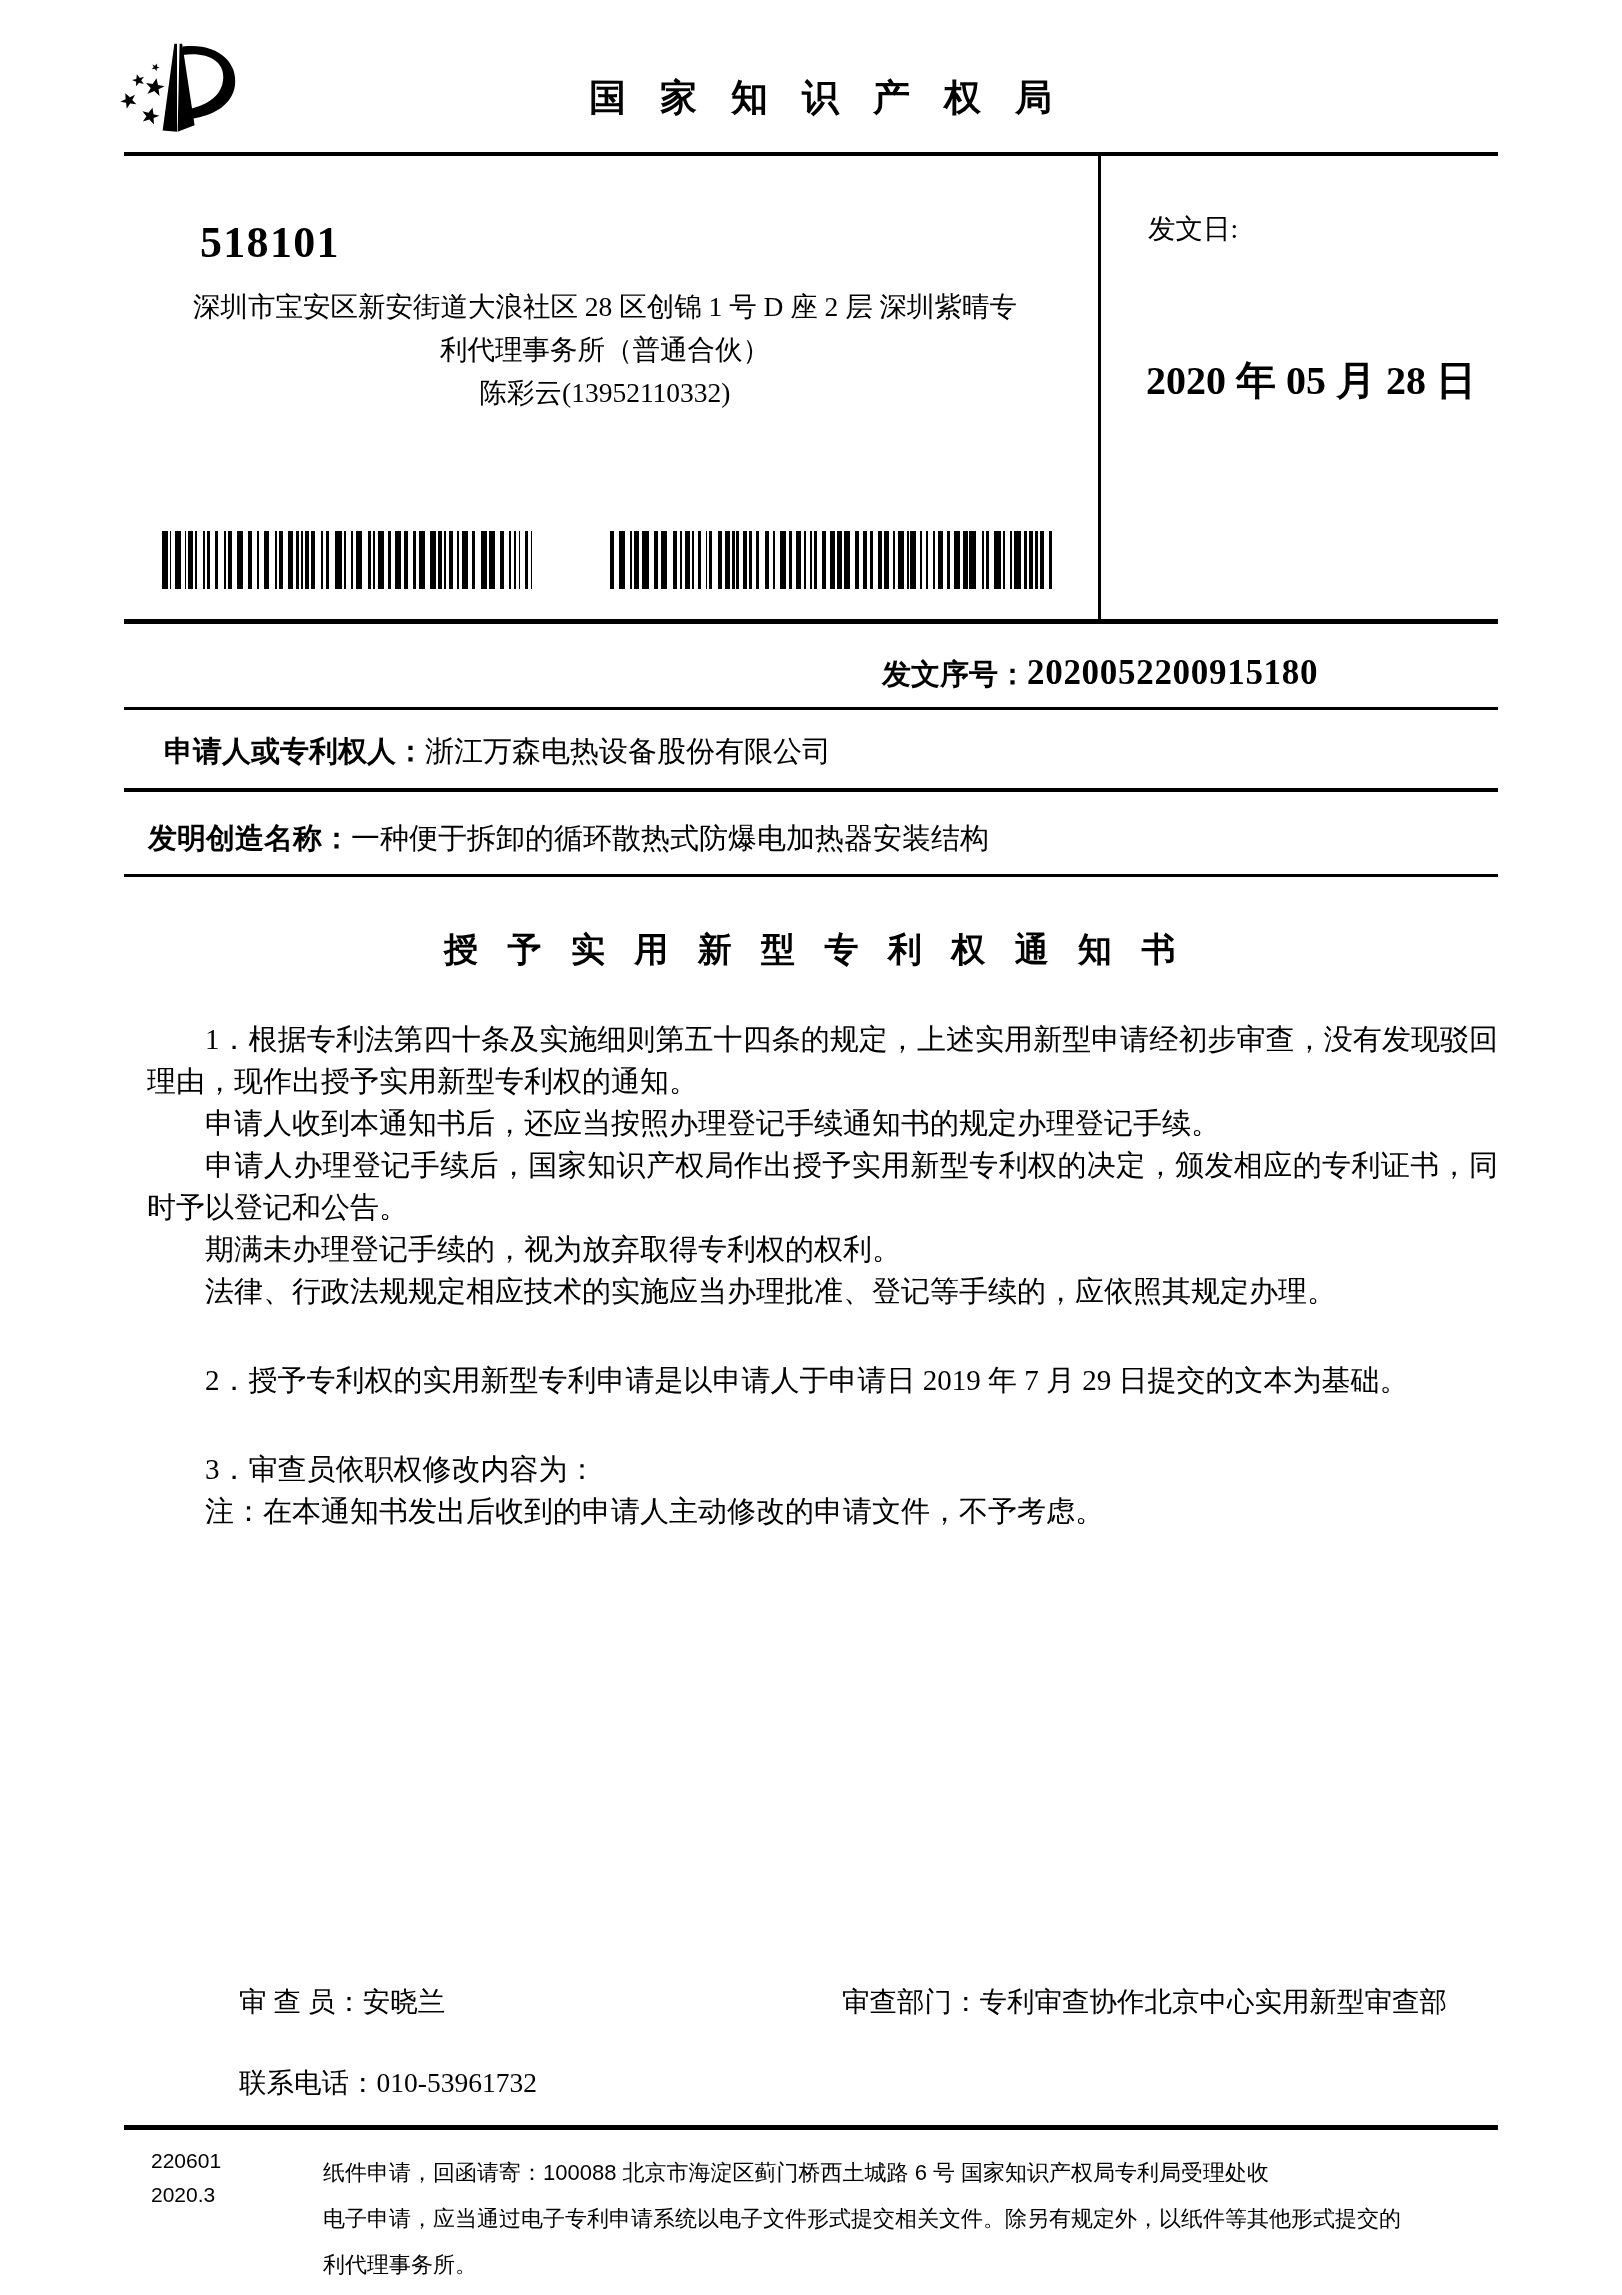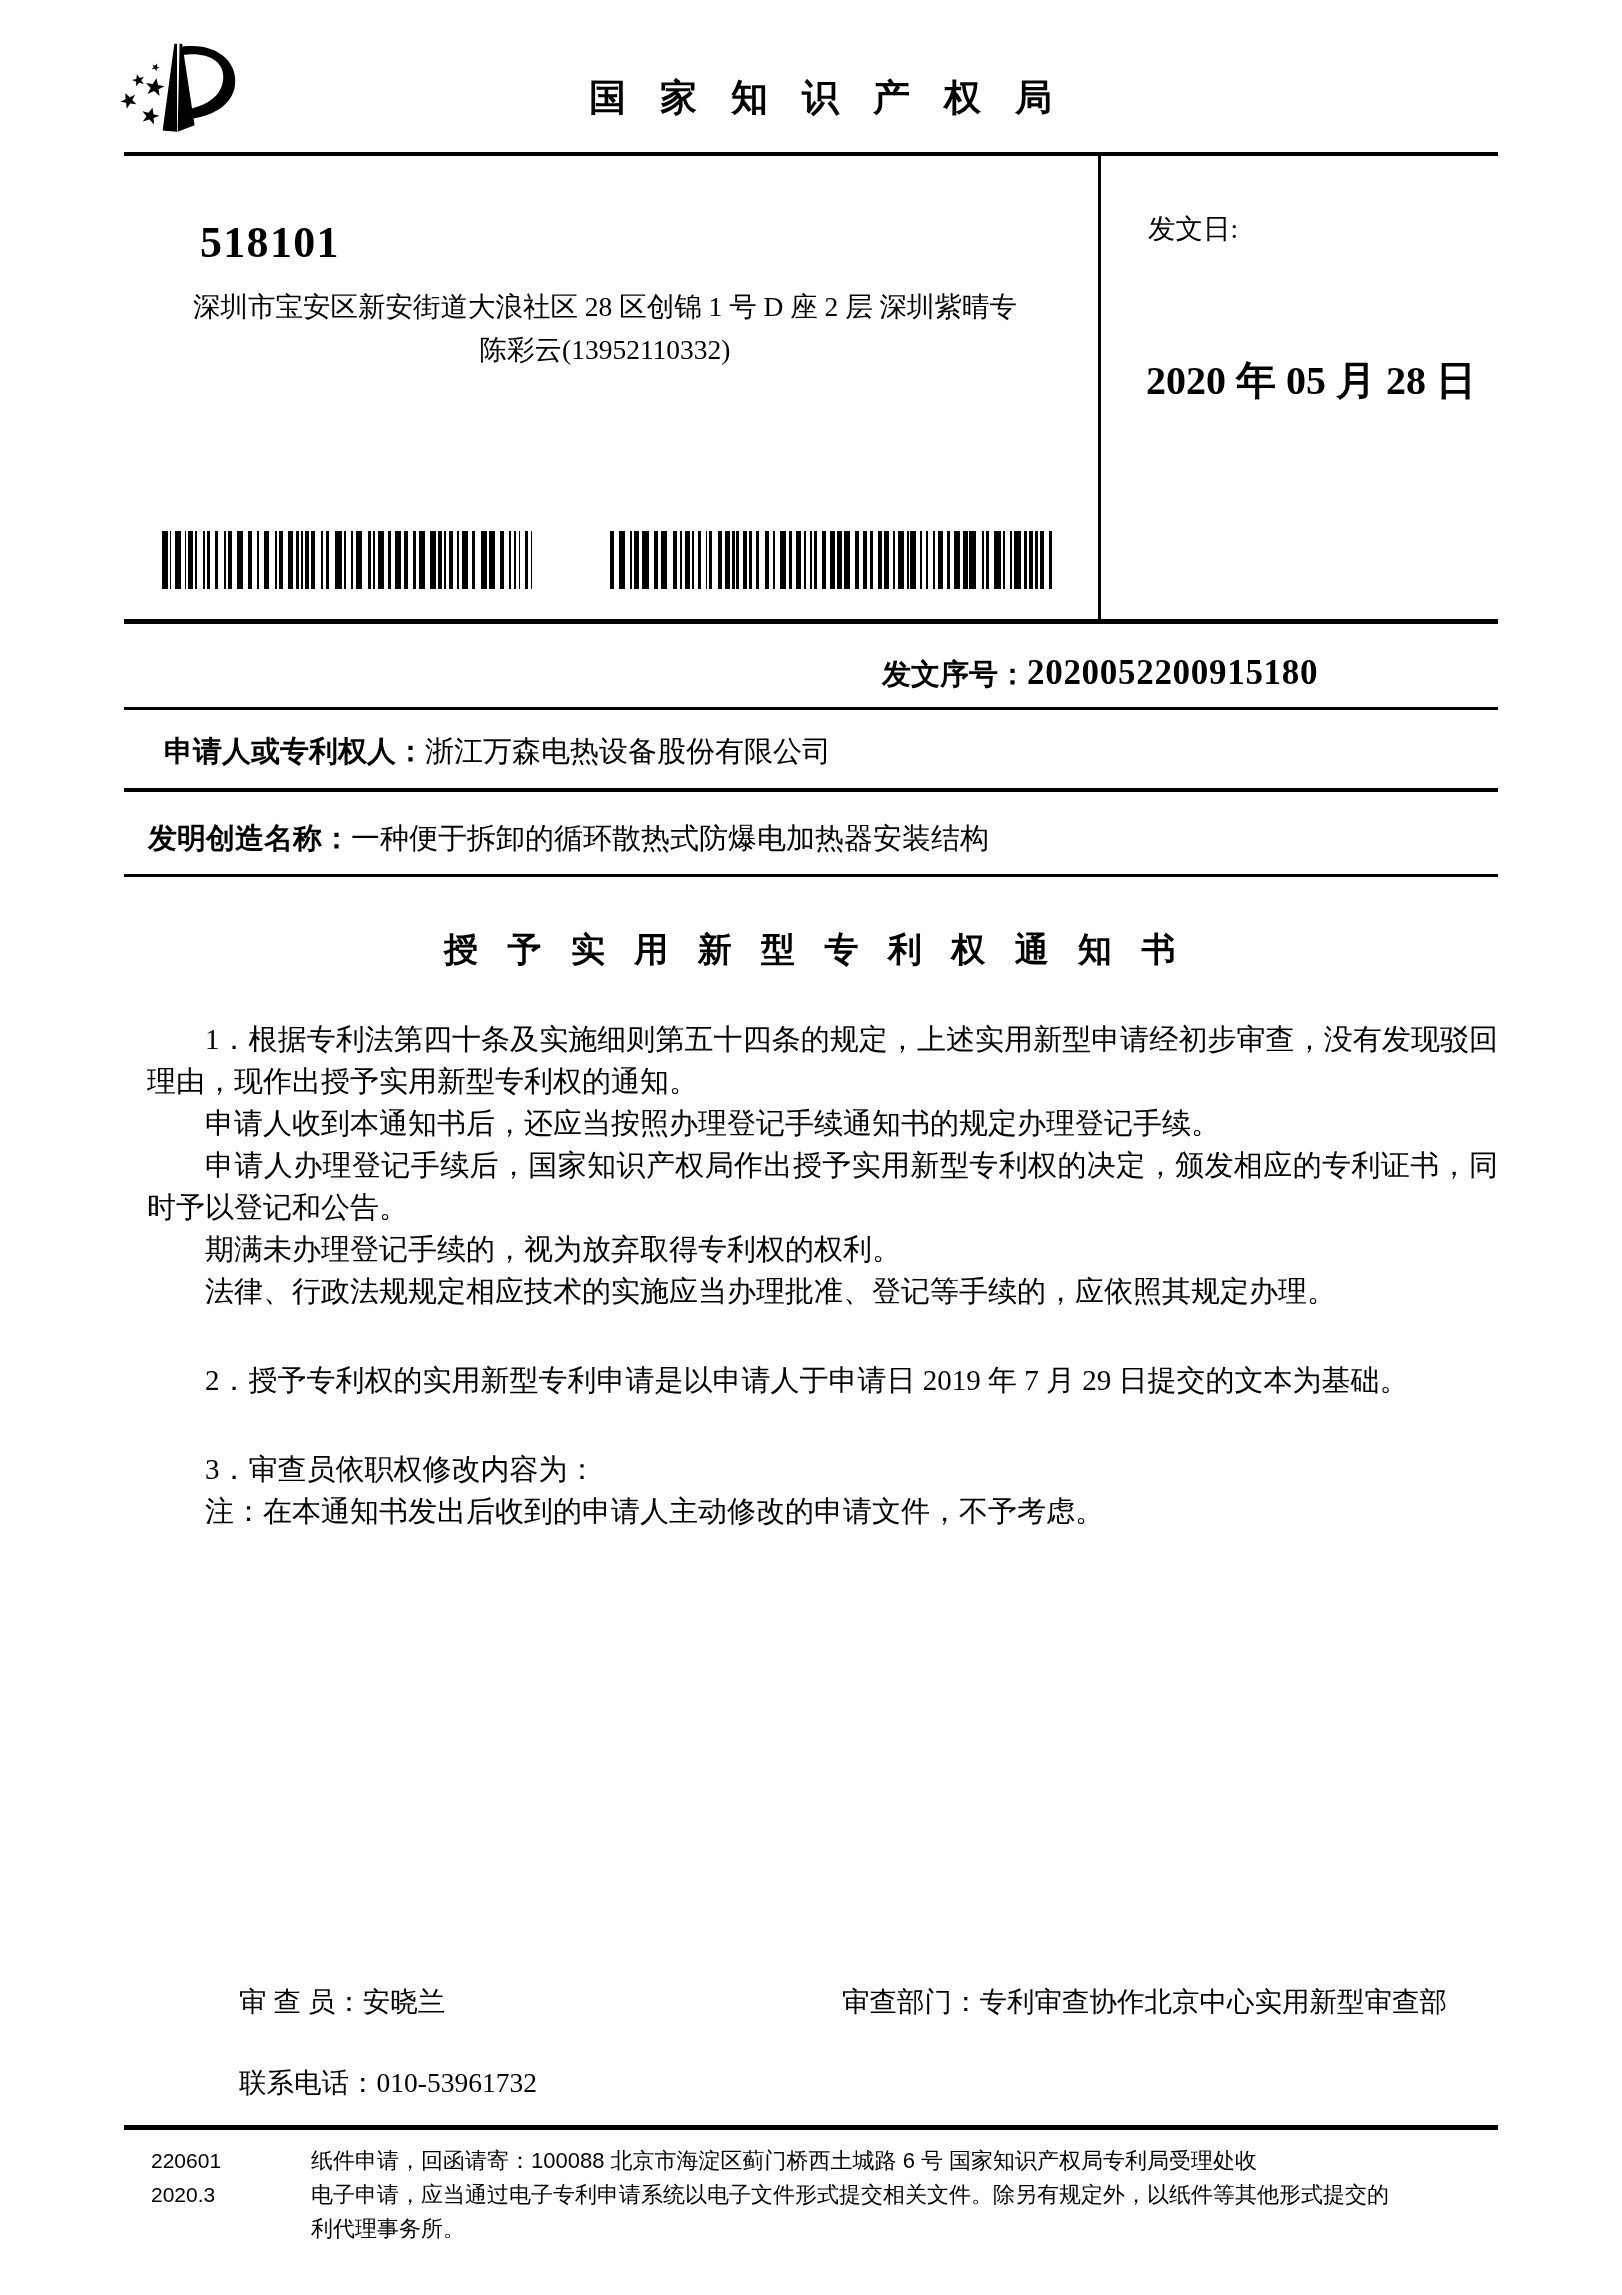--- a/index.html
+++ b/index.html
@@ -36,21 +36,21 @@
   .body-text{position:absolute;left:147px;top:1018px;width:1351px;font-size:29px;line-height:42px;
     text-align:justify;}
   .body-text p{margin:0;text-indent:2em;}
   .body-text p.gap{margin-top:47px;}
   
   .signoff{position:absolute;font-size:27.5px;white-space:nowrap;}
   
   .footer-code{position:absolute;left:151px;font-family:"Liberation Sans", sans-serif;font-size:21px;}
   .footer-text{position:absolute;left:311px;top:2144px;width:1191px;
     font-family:"Liberation Sans", sans-serif;font-size:22px;line-height:34px;}
-  .footer-text div{margin:0;}
+  .footer-text div{margin:12px;}
 </style>
 </head>
 <body>
 
 <div class="page">
 
   <svg class="logo" viewBox="0 0 200 155" xmlns="http://www.w3.org/2000/svg">
     <defs>
       <path id="st" d="M0,-10 L2.9,-3.1 10,-3.1 4.2,1.2 6.5,8.1 0,3.9 -6.5,8.1 -4.2,1.2 -10,-3.1 -2.9,-3.1 Z"></path>
     </defs>
@@ -65,20 +65,21 @@
       <path d="M99,16 C152,10 184,40 179,76 C174,109 142,122 114,127 L109,112 C136,106 160,92 161,64 C162,38 136,24 99,29 Z"></path>
     </g>
   </svg>
   <div class="agency-title">国家知识产权局</div>
   <div class="rule" style="left:124px;top:152px;width:1374px;height:3.9px;"></div>
 
   <div class="vline"></div>
   <div class="postcode">518101</div>
   <div class="addr">
     <div>深圳市宝安区新安街道大浪社区 28 区创锦 1 号 D 座 2 层  深圳紫晴专</div>
+    <div>利代理事务所（普通合伙）</div>
     <div>陈彩云(13952110332)</div>
   </div>
   <div class="dispatch-label">发文日:</div>
   <div class="dispatch-date">2020 年 05 月 28 日</div>
 
   <div class="bc1" data-barcode="7">
       <i style="width:5.9px"></i>
       <b style="width:2px"></b>
       <i style="width:1.3px"></i>
       <b style="width:3.9px"></b>

